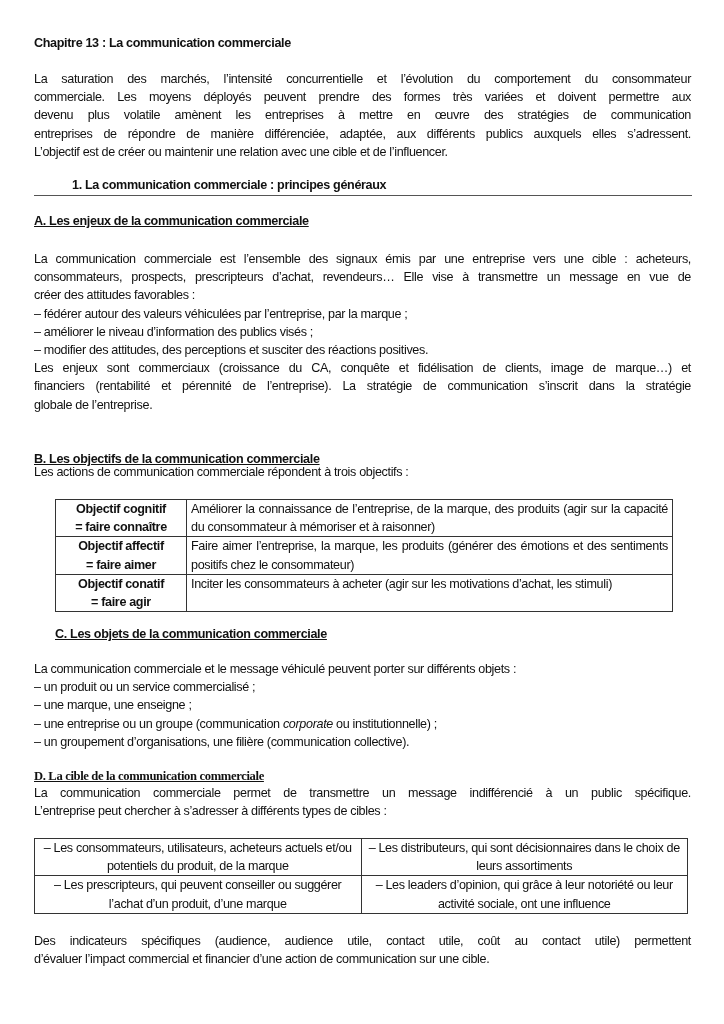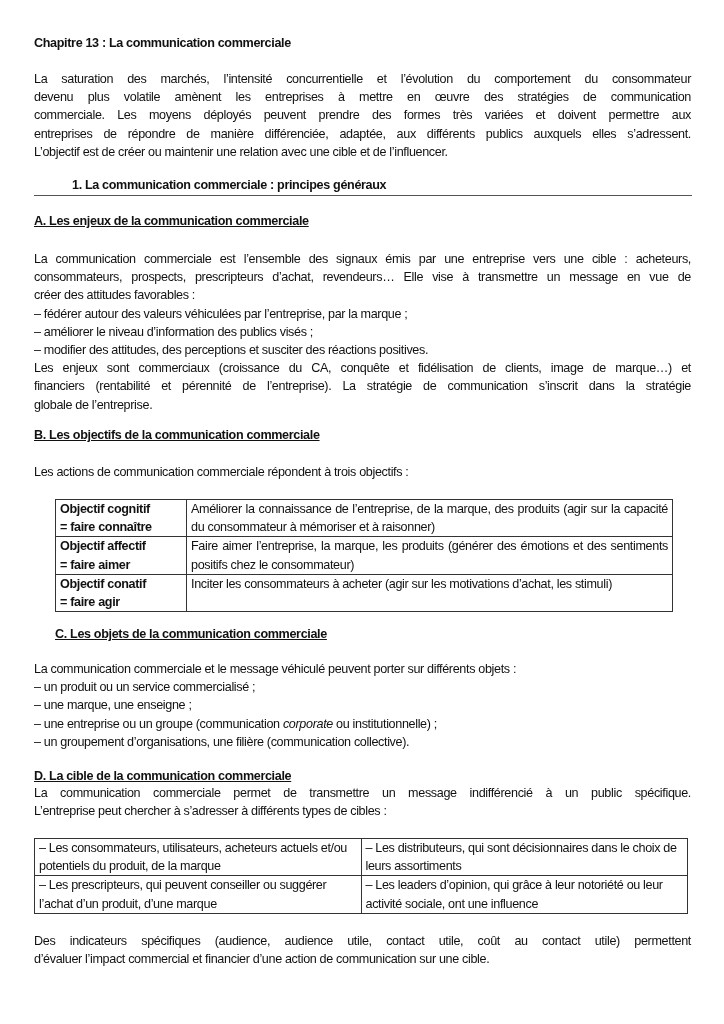--- a/index.html
+++ b/index.html
@@ -12,39 +12,39 @@
     }
     .page { position: absolute; left: 34px; top: 0; width: 657px; }
     .abs { position: absolute; left: 0; width: 657px; }
     .title { text-align: left; font-weight: bold; top: 36px; }
     .section1 { font-weight: bold; top: 178px; margin-left: 38px; }
     .section1-rule { position: absolute; left: 0; top: 195px; width: 658px; height: 1px; background: #555; }
     .subhead { font-weight: bold; text-decoration: underline; }
     .line { height: 18.2px; line-height: 18.2px; white-space: nowrap; }
     .just { text-align: justify; text-align-last: justify; white-space: normal; }
     table { border-collapse: collapse; }
-    td { border: 1px solid #333; vertical-align: top; padding: 0 4px; line-height: 18.2px; }
+    td { border: 1px solid #333; vertical-align: top; padding: 0 4px; line-height: 18.2px; text-align: center; }
     .obj-table { position: absolute; left: 21px; top: 499px; width: 618px; }
     .obj-table td.k { font-weight: bold; width: 122px; }
     .obj-table td.v { text-align: justify; }
     .cible-table { position: absolute; left: 0; top: 838px; width: 654px; }
     .cible-table td { width: 50%; }
     em { font-style: italic; }
   </style>
 </head>
 <body>
 
 <div class="page">
 
   <div class="abs title">Chapitre 13 : La communication commerciale</div>
 
   <div class="abs" style="top:70px;">
     <div class="line just">La saturation des marchés, l’intensité concurrentielle et l’évolution du comportement du consommateur</div>
+    <div class="line just">commerciale. Les moyens déployés peuvent prendre des formes très variées et doivent permettre aux</div>
     <div class="line just">devenu plus volatile amènent les entreprises à mettre en œuvre des stratégies de communication</div>
-    <div class="line just">commerciale. Les moyens déployés peuvent prendre des formes très variées et doivent permettre aux</div>
     <div class="line just">entreprises de répondre de manière différenciée, adaptée, aux différents publics auxquels elles s’adressent.</div>
     <div class="line">L’objectif est de créer ou maintenir une relation avec une cible et de l’influencer.</div>
   </div>
 
   <div class="abs section1">1. La communication commerciale : principes généraux</div>
   <div class="section1-rule"></div>
 
   <div class="abs" style="top:214px;">
     <span class="subhead">A. Les enjeux de la communication commerciale</span>
   </div>
@@ -53,21 +53,21 @@
     <div class="line just">consommateurs, prospects, prescripteurs d’achat, revendeurs… Elle vise à transmettre un message en vue de</div>
     <div class="line">créer des attitudes favorables :</div>
     <div class="line">– fédérer autour des valeurs véhiculées par l’entreprise, par la marque ;</div>
     <div class="line">– améliorer le niveau d’information des publics visés ;</div>
     <div class="line">– modifier des attitudes, des perceptions et susciter des réactions positives.</div>
     <div class="line just">Les enjeux sont commerciaux (croissance du CA, conquête et fidélisation de clients, image de marque…) et</div>
     <div class="line just">financiers (rentabilité et pérennité de l’entreprise). La stratégie de communication s’inscrit dans la stratégie</div>
     <div class="line">globale de l’entreprise.</div>
   </div>
 
-  <div class="abs" style="top:428px;">
+  <div class="abs" style="top:452px;">
     <span class="subhead">B. Les objectifs de la communication commerciale</span>
   </div>
   <div class="abs line" style="top:463px;">Les actions de communication commerciale répondent à trois objectifs :</div>
 
   <table class="obj-table">
     <tbody>
         <tr>
       <td class="k">
         <div>Objectif cognitif</div>
         <div>= faire connaître</div>
@@ -95,21 +95,21 @@
     <span class="subhead">C. Les objets de la communication commerciale</span>
   </div>
   <div class="abs" style="top:660px;">
     <div class="line">La communication commerciale et le message véhiculé peuvent porter sur différents objets :</div>
     <div class="line">– un produit ou un service commercialisé ;</div>
     <div class="line">– une marque, une enseigne ;</div>
     <div class="line"><span>– une entreprise ou un groupe (communication </span><em>corporate</em><span> ou institutionnelle) ;</span></div>
     <div class="line">– un groupement d’organisations, une filière (communication collective).</div>
   </div>
 
-  <div class="abs" style="top:769px;">
+  <div class="abs" style="top:769px;font-family:Liberation Serif, serif;">
     <span class="subhead">D. La cible de la communication commerciale</span>
   </div>
   <div class="abs" style="top:784px;">
     <div class="line just">La communication commerciale permet de transmettre un message indifférencié à un public spécifique.</div>
     <div class="line">L’entreprise peut chercher à s’adresser à différents types de cibles :</div>
   </div>
 
   <table class="cible-table">
     <tbody>
         <tr>

